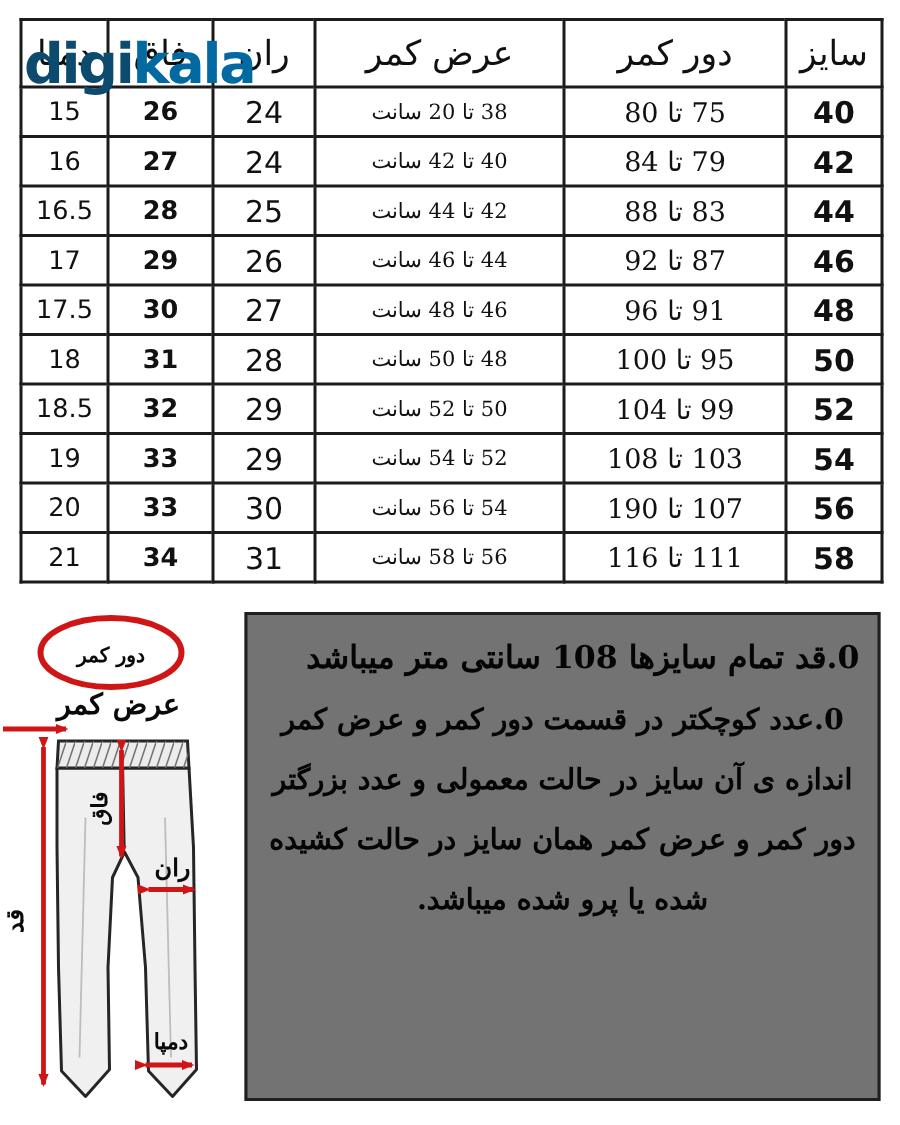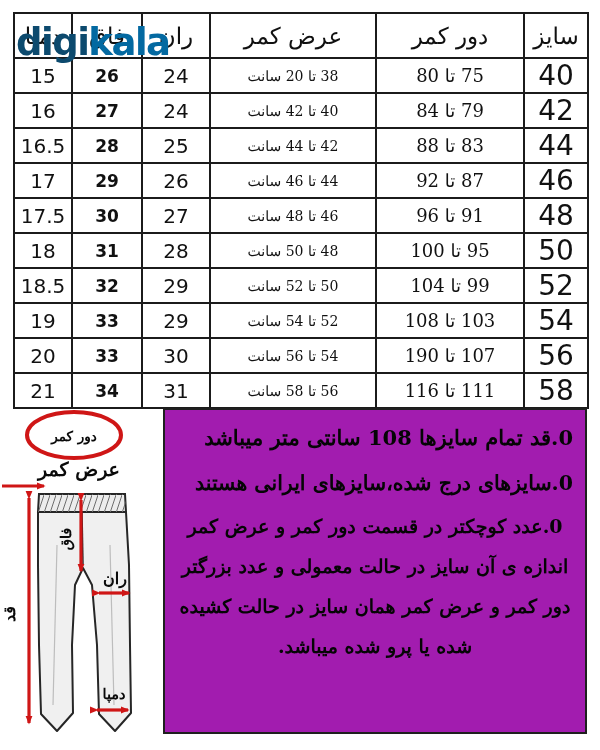--- a/index.html
+++ b/index.html
@@ -16,41 +16,41 @@
   }
   .size-table th, .size-table td {
     border:2px solid #1b1b1b; text-align:center; vertical-align:middle;
     padding:0; overflow:hidden; white-space:nowrap;
   }
   .size-table thead tr { height:45px; }
   .size-table tbody tr { height:33px; }
   .size-table thead th {
     font-family:"DejaVu Serif", serif; font-weight:500; font-size:23px; color:#101010;
   }
-  .size-table td.col-0 { font-weight:400; font-size:28px;margin-left:16px; }
+  .size-table td.col-0 { font-weight:700; font-size:20px;margin-left:16px; }
   .size-table td.col-1 { font-family:"DejaVu Serif", serif; font-size:18px;margin-top:11px; }
   .size-table td.col-2 { font-family:"DejaVu Serif", serif; font-size:14px; }
   .size-table td.col-3 { font-size:20px; }
   .size-table td.col-4 { font-weight:700; font-size:17px; }
-  .size-table td.col-5 { font-size:20px; }
+  .size-table td.col-5 { font-size:17px; }
 
   
   .watermark {
     position:absolute; top:24px; left:16px; z-index:5;
     font-family:"DejaVu Sans", sans-serif; font-weight:800;
     font-size:37px; letter-spacing:-1.5px; line-height:1;
     user-select:none;
   }
   .watermark .wm-gray { color:#0c4a6e; }
   .watermark .wm-red  { color:#0369a1; }
 
   
   .notes {
     position:absolute; top:408px; left:163px; width:424px; height:326px;
-    border:2px solid #1f1f1f; box-sizing:border-box; background:#a21caf;
+    border:2px solid #1f1f1f; box-sizing:border-box; background:#737373;
     direction:rtl; text-align:right; padding:6px 12px 0 12px;
     font-family:"DejaVu Serif", serif; color:#050505;
   }
   .notes p { margin:0; }
   .note1 { font-size:21px;   font-weight:700; line-height:44px; }
   .note2 { font-size:14.5px; font-weight:700; line-height:36px; }
   .note3 { font-size:20.5px; font-weight:700; line-height:46px; }
   .note4 { font-size:19px;   font-weight:700; line-height:40px; text-align:center; }
 
   
@@ -208,17 +208,16 @@
       <text class="dg-label" x="113" y="179" font-size="16" text-anchor="middle">ران</text>
       <line x1="97" y1="188" x2="127" y2="188" stroke="#cf1616" stroke-width="3.2" marker-start="url(#ah)" marker-end="url(#ah)"></line>
 
       <text class="dg-label" x="112" y="294" font-size="14.5" text-anchor="middle">دمپا</text>
       <line x1="95" y1="305" x2="126" y2="305" stroke="#cf1616" stroke-width="3.2" marker-start="url(#ah)" marker-end="url(#ah)"></line>
     </svg>
   </div>
 
   <div class="notes">
     <p class="note1">0.قد تمام سایزها 108 سانتی متر میباشد</p>
-    <p class="note3">0.سایزهای درج شده،سایزهای ایرانی هستند</p>
     <p class="note4">0.عدد کوچکتر در قسمت دور کمر و عرض کمر اندازه ی آن سایز در حالت معمولی و عدد بزرگتر دور کمر و عرض کمر همان سایز در حالت کشیده شده یا پرو شده میباشد.</p>
   </div>
 
 </div>
 
 </body></html>

